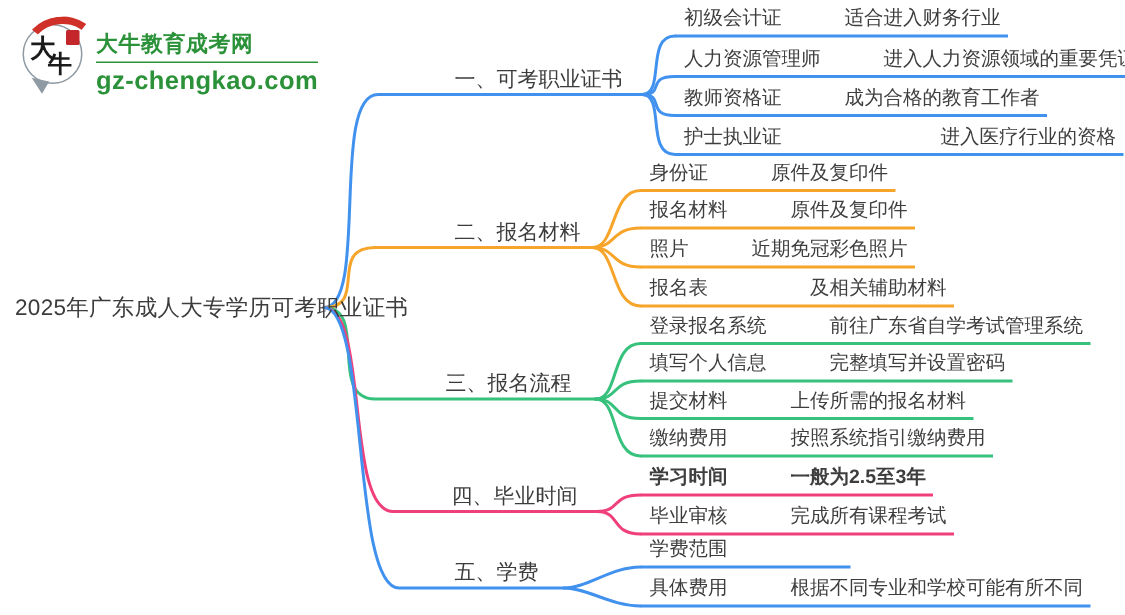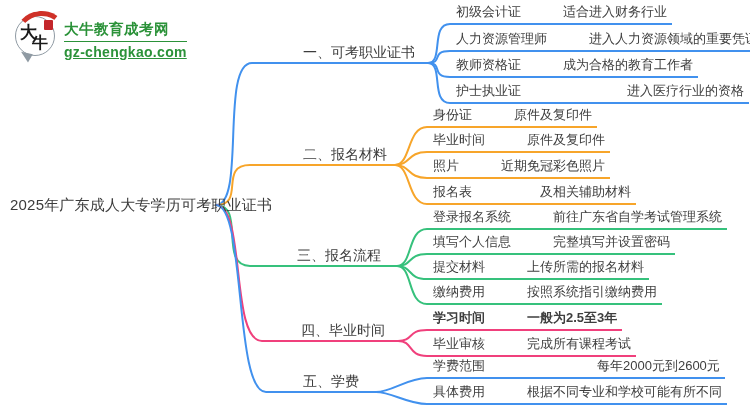--- a/index.html
+++ b/index.html
@@ -19,21 +19,21 @@
   .red-arc{position:absolute;left:3px;top:0px;width:40px;height:34px;border:5px solid transparent;
           border-top-color:#cf3128;border-radius:50%;transform:rotate(-6deg);}
   .zi-da{position:absolute;left:7px;top:10px;font-size:17px;font-weight:bold;color:#1a1a1a;
           font-family:"DejaVu Serif","Liberation Serif",serif;}
   .zi-niu{position:absolute;left:19px;top:22px;font-size:16px;font-weight:bold;color:#1a1a1a;
           font-family:"DejaVu Serif","Liberation Serif",serif;}
   .seal{position:absolute;left:31px;top:9px;width:9px;height:10px;background:#c3272b;border-radius:1px;}
   .logo-text{margin-left:5px;padding-top:9px;}
   .site-name{font-size:14.5px;font-weight:bold;color:#2b9239;letter-spacing:0.5px;
           padding-bottom:2px;border-bottom:1.5px solid #2b9239;}
-  .site-domain{font-size:14px;font-weight:bold;color:#2b9239;margin-top:2px;letter-spacing:0.3px;text-decoration:underline;}
+  .site-domain{font-size:17px;font-weight:bold;color:#2b9239;margin-top:2px;letter-spacing:0.3px;}
 
   
   .root-label{position:absolute;left:10px;top:196px;font-size:15px;color:#3c3c3c;
           letter-spacing:0.2px;white-space:nowrap;}
   .branch-label{position:absolute;height:17px;line-height:17px;font-size:14px;color:#3c3c3c;
           white-space:nowrap;}
   .leaf-row{position:absolute;display:inline-flex;align-items:baseline;white-space:nowrap;
           height:19px;line-height:18px;font-size:13px;color:#3e3e3e;
           padding:0 5px 1px 6px;border-bottom-style:solid;border-bottom-width:2px;}
   .leaf-gap{display:inline-block;width:42px;}
@@ -106,21 +106,21 @@
         <span class="leaf-gap"></span>
         <span>进入医疗行业的资格</span>
       </div>
       <div class="branch-label" style="left: 303px; top: 146px;">二、报名材料</div>
       <div class="leaf-row" style="left: 427px; top: 106px; border-bottom-color: rgb(247, 165, 42);">
         <span>身份证</span>
         <span class="leaf-gap"></span>
         <span>原件及复印件</span>
       </div>
       <div class="leaf-row" style="left: 427px; top: 131px; border-bottom-color: rgb(247, 165, 42);">
-        <span>毕业时间</span>
+        <span>报名材料</span>
         <span class="leaf-gap"></span>
         <span>原件及复印件</span>
       </div>
       <div class="leaf-row" style="left: 427px; top: 157px; border-bottom-color: rgb(247, 165, 42);">
         <span>照片</span>
         <span class="leaf-gap"></span>
         <span>近期免冠彩色照片</span>
       </div>
       <div class="leaf-row" style="left: 427px; top: 183px; border-bottom-color: rgb(247, 165, 42); gap: 13px;">
         <span>报名表</span>
@@ -156,21 +156,20 @@
       </div>
       <div class="leaf-row" style="left: 427px; top: 335px; border-bottom-color: rgb(240, 64, 124);">
         <span>毕业审核</span>
         <span class="leaf-gap"></span>
         <span>完成所有课程考试</span>
       </div>
       <div class="branch-label" style="left: 303px; top: 373px;">五、学费</div>
       <div class="leaf-row" style="left: 427px; top: 357px; border-bottom-color: rgb(65, 145, 238); gap: 35px;">
         <span>学费范围</span>
         <span class="leaf-gap"></span>
-        <span>每年2000元到2600元</span>
       </div>
       <div class="leaf-row" style="left: 427px; top: 383px; border-bottom-color: rgb(65, 145, 238);">
         <span>具体费用</span>
         <span class="leaf-gap"></span>
         <span>根据不同专业和学校可能有所不同</span>
       </div>
     </div>
 </div>
 
 </body></html>

